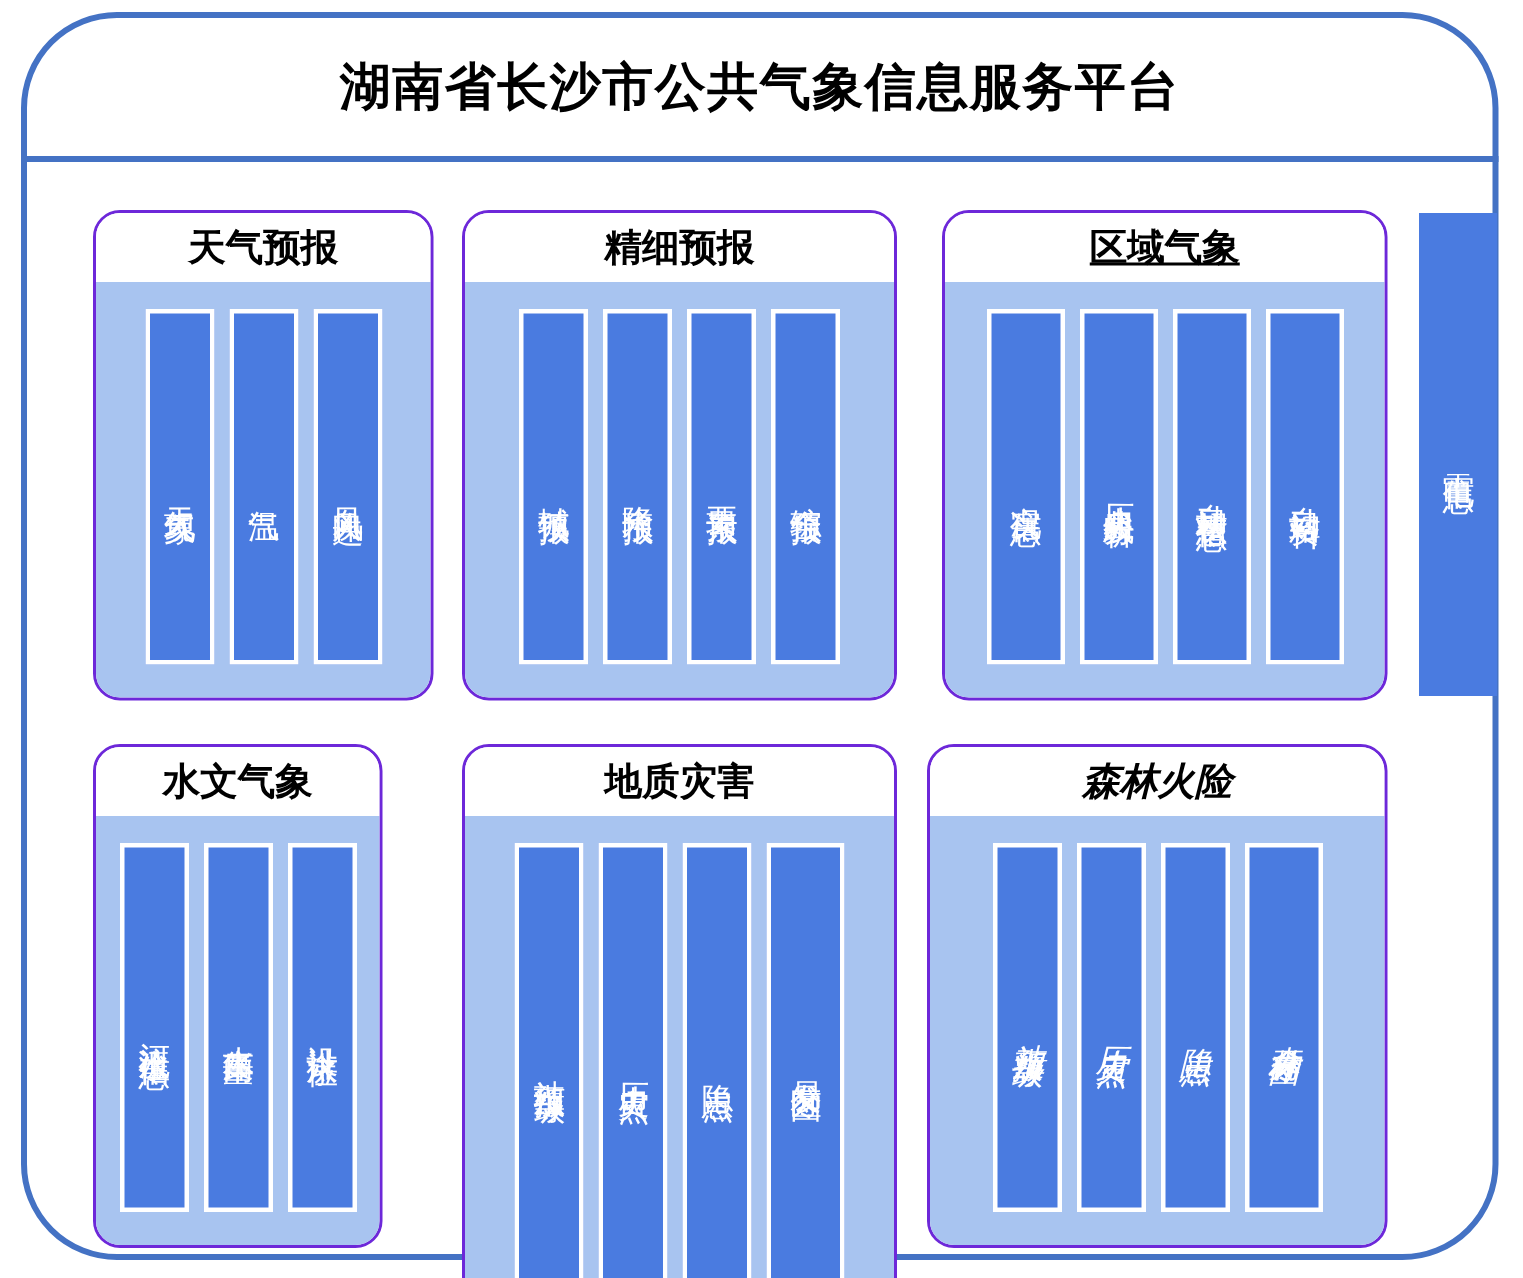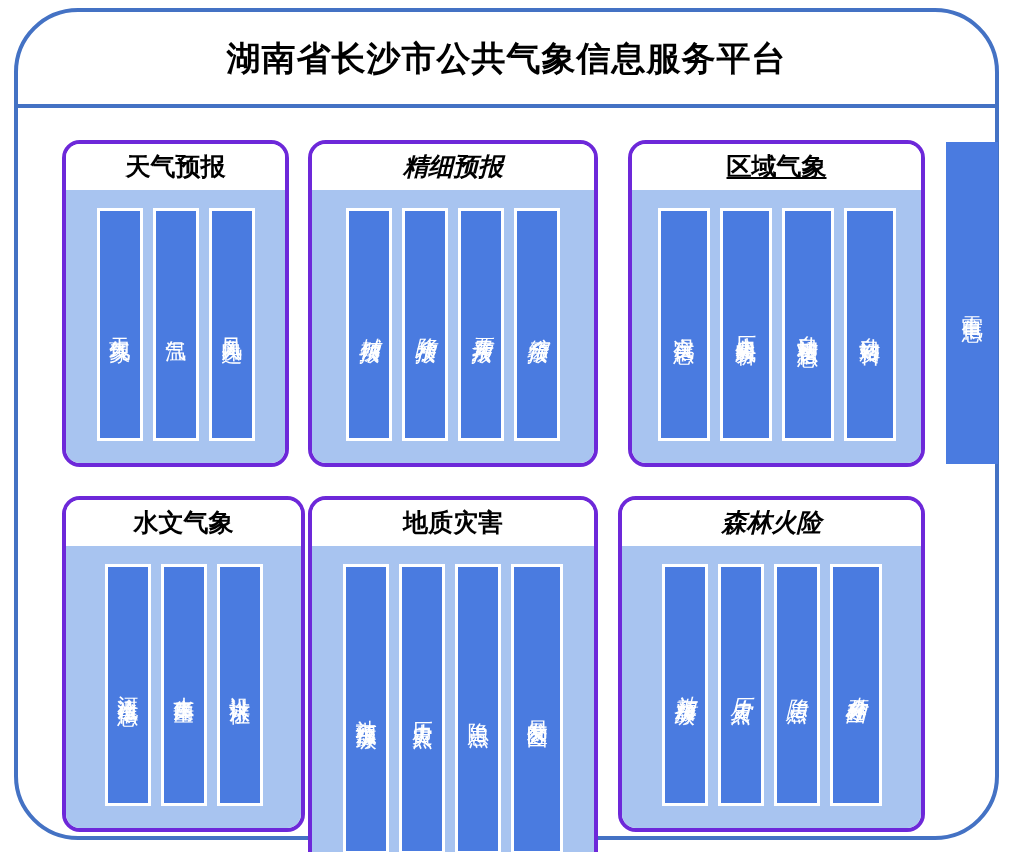--- a/index.html
+++ b/index.html
@@ -48,21 +48,21 @@
     top: 92px;
     width: 985px;
     height: 4px;
     background: #4472C4;
   }
 
   
   .group {
     position: absolute;
     box-sizing: border-box;
-    border: 4px solid #6d28d9;
+    border: 2px solid #6d28d9;
     border-radius: 18px;
     background: #ffffff;
     overflow: hidden;
   }
   .group-header {
     height: 46px;
     line-height: 46px;
     text-align: center;
     font-size: 25px;
     font-weight: bold;
@@ -126,23 +126,23 @@
     align-items: center;
     justify-content: center;
     writing-mode: vertical-rl;
     text-orientation: upright;
     letter-spacing: 2px;
     white-space: nowrap;
   }
 
   
   #group-0 { left: 44px;  top: 128px; width: 227px; height: 327px; }
-  #group-1 { left: 290px; top: 128px; width: 290px; height: 327px; font-style: italic; }
+  #group-1 { left: 290px; top: 128px; width: 290px; height: 327px; }
   #group-2 { left: 610px; top: 128px; width: 297px; height: 327px; text-decoration: underline; }
-  #group-3 { left: 44px;  top: 484px; width: 243px; height: 336px; }
+  #group-3 { left: 44px;  top: 484px; width: 193px; height: 336px; }
   #group-4 { left: 290px; top: 484px; width: 290px; height: 384px; }
   #group-5 { left: 600px; top: 484px; width: 307px; height: 336px; font-style: italic; }
 </style>
 </head>
 <body>
 
 <div class="platform-frame">
 
   <div class="platform-title">湖南省长沙市公共气象信息服务平台</div>
   <div class="title-divider"></div>

